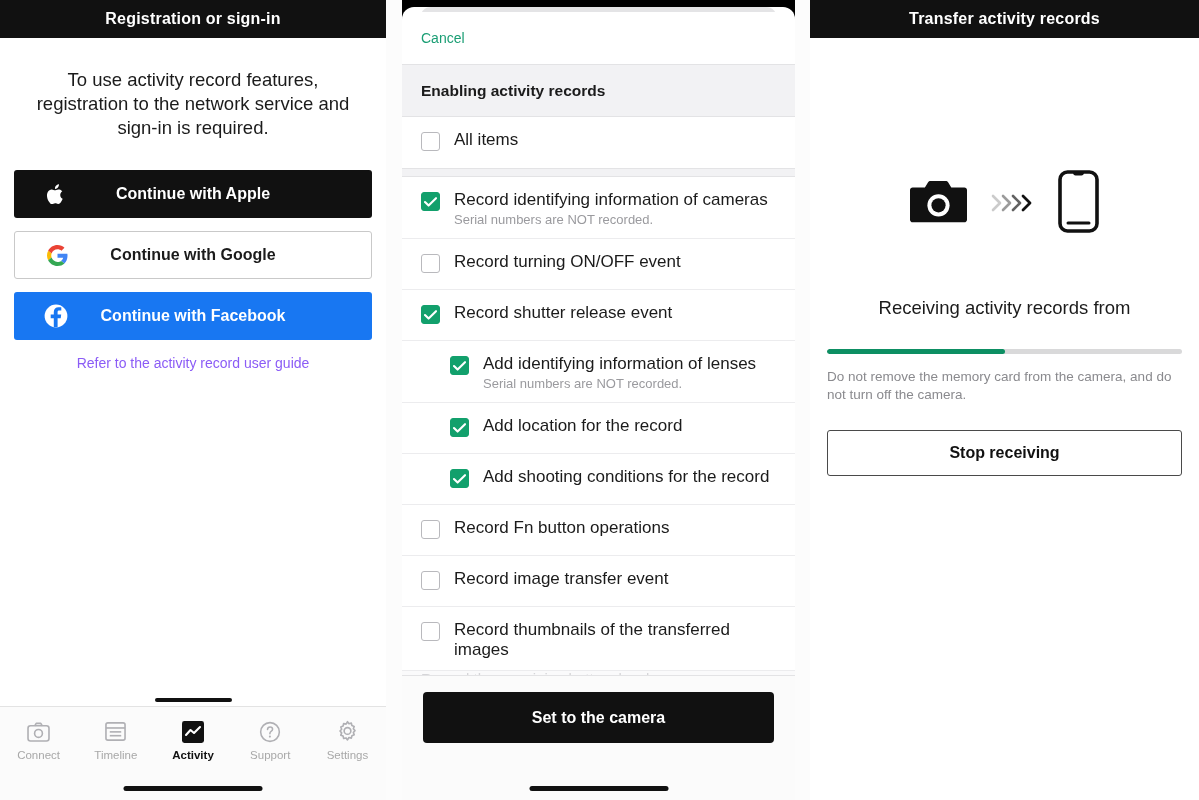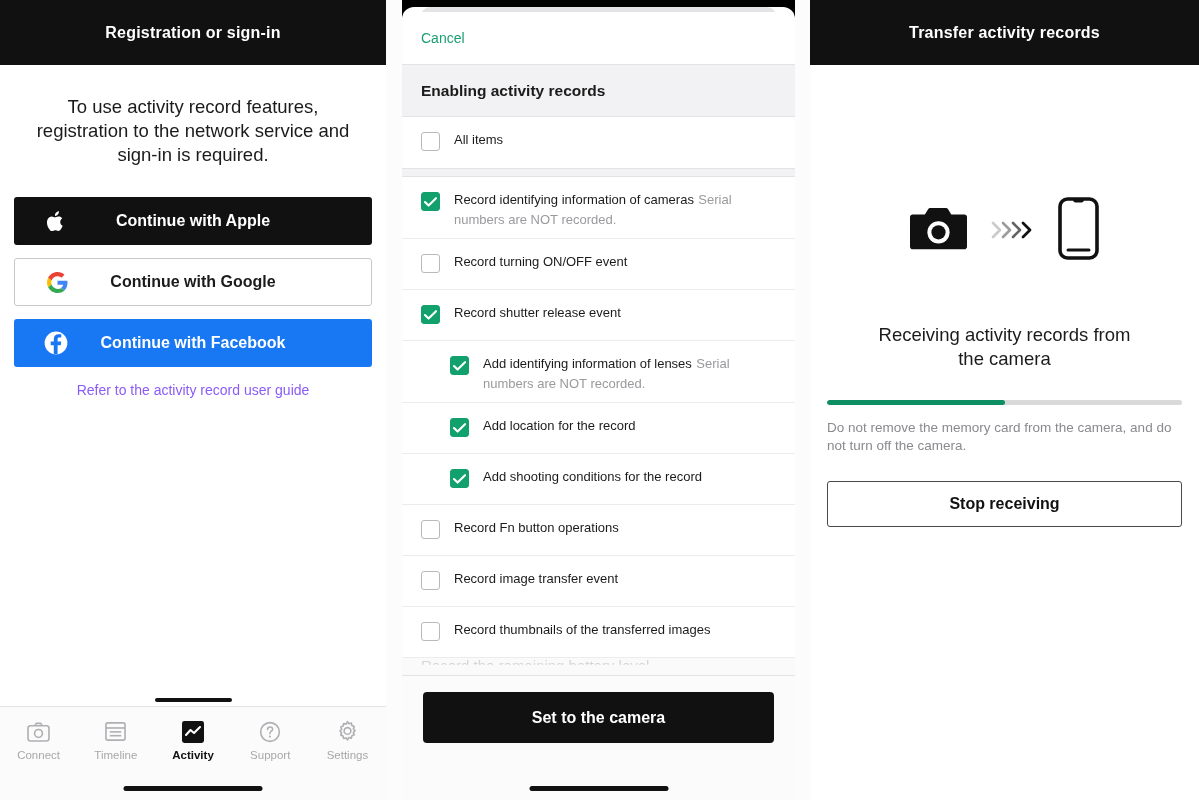--- a/index.html
+++ b/index.html
@@ -31,21 +31,21 @@
     flex-shrink: 0;
   }
   .panel-1 { width: 386px; }
   .gap-a   { width: 16px; height: 800px; background: #fcfcfc; flex-shrink: 0; }
   .panel-2 { width: 393px; background: #000000; }
   .gap-b   { width: 15px; height: 800px; background: #fcfcfc; flex-shrink: 0; }
   .panel-3 { width: 389px; }
 
   
   .titlebar {
-    height: 65px;
+    height: 38px;
     background: #111111;
     display: flex;
     align-items: center;
     justify-content: center;
   }
   .titlebar-text {
     color: #ffffff;
     font-size: 16px;
     font-weight: bold;
     letter-spacing: 0.2px;
@@ -252,21 +252,21 @@
     display: flex;
     align-items: center;
     justify-content: center;
   }
   .cbox.off { border: 1.6px solid #b9b9bd; background: #ffffff; }
   .cbox.on  { background: #12a06c; border: 1.6px solid #12a06c; }
   .cbox.on svg { display: block; }
 
   .opt-texts { padding-top: 13px; padding-bottom: 10px; }
   .opt-title {
-    font-size: 13px;
+    font-size: 17px;
     color: #1b1b1b;
     line-height: 20px;
   }
   .opt-sub {
     font-size: 13px;
     color: #9a9a9e;
     line-height: 17px;
     margin-top: 1px;
   }
 
@@ -671,21 +671,20 @@
           <svg width="41" height="63" viewBox="0 0 41 63" aria-hidden="true">
             <rect x="2" y="2" width="37" height="59" rx="7.5" fill="none" stroke="#111111" stroke-width="3.6"></rect>
             <path d="M15 2.6h11c0 1.9-1.1 3-2.6 3h-5.8c-1.5 0-2.6-1.1-2.6-3z" fill="#111111"></path>
             <rect x="8.5" y="51.5" width="24" height="3" rx="1.5" fill="#111111"></rect>
           </svg>
         </span>
       </div>
 
       <div class="p3-heading">
         <span>Receiving activity records from</span>
-        <span>the camera</span>
       </div>
 
       <div class="progress-track">
         <div class="progress-fill" id="progress-fill" style="width: 50%;"></div>
       </div>
 
       <div class="p3-note">Do not remove the memory card from the camera, and do not turn off the camera.</div>
 
       <div class="secondary-btn">
         <span class="secondary-btn-text">Stop receiving</span>

